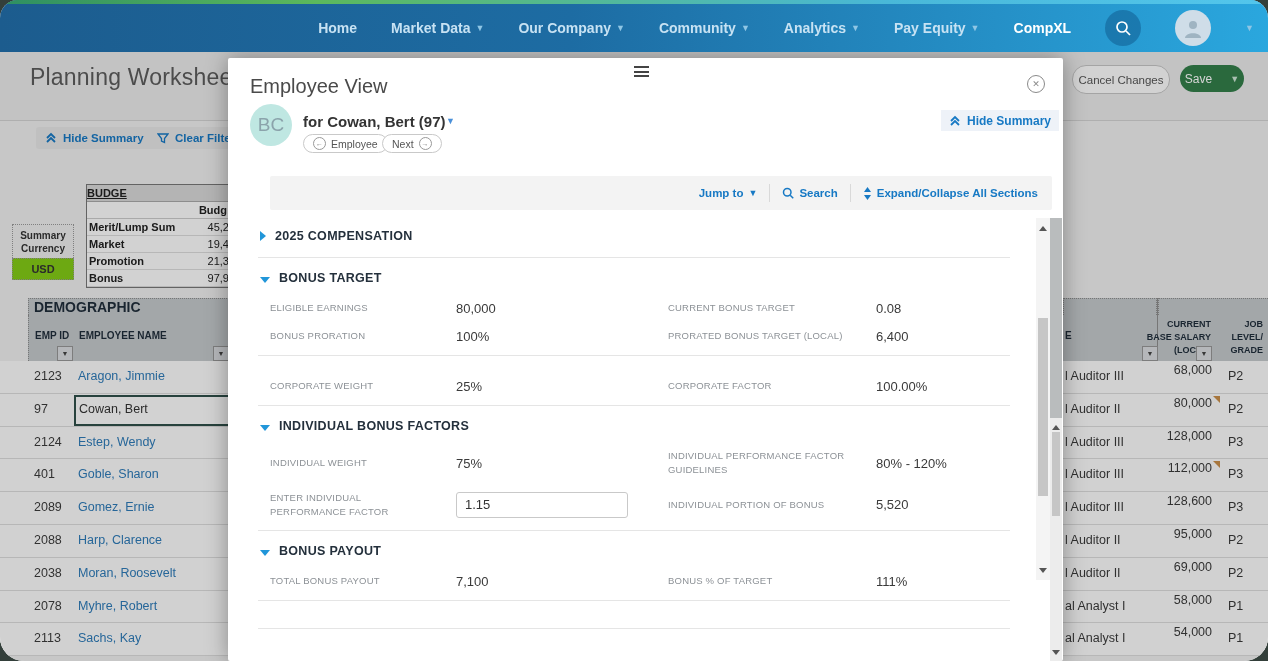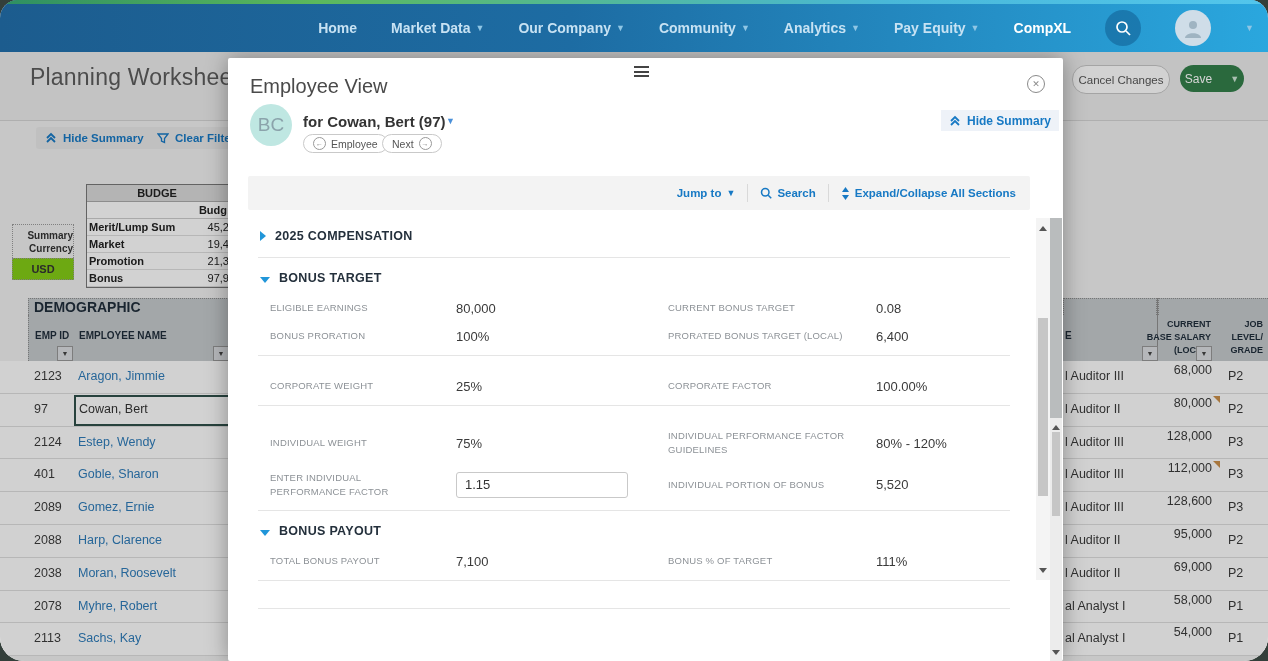--- a/index.html
+++ b/index.html
@@ -19,24 +19,24 @@
   .page{position:absolute;left:0;top:52px;width:1268px;height:609px;background:#f0f0f0;z-index:1;}
   .titleband{position:absolute;left:0;top:0;width:1268px;height:68px;background:#ebebeb;border-bottom:1px solid #d3d3d3;}
   .pagetitle{position:absolute;left:30px;top:12px;font-size:23px;color:#5c5c5c;letter-spacing:.2px;}
   .btn-cancel{position:absolute;left:1072px;top:13px;width:96px;height:27px;background:#fdfdfd;border:1px solid #c6c6c6;border-radius:14px;font-size:11.5px;color:#555;display:flex;align-items:center;justify-content:center;cursor:pointer;}
   .btn-save{position:absolute;left:1180px;top:13px;width:64px;height:27px;background:#337f4a;border-radius:14px;font-size:12px;color:#fff;display:flex;align-items:center;justify-content:center;gap:18px;cursor:pointer;}
   .btn-save .nav-caret{color:#cde7d6;}
   .toolbtn{position:absolute;top:75px;height:22px;background:#e7e7e7;border-radius:3px;display:flex;align-items:center;gap:6px;padding:0 9px;color:#1779c4;font-weight:bold;font-size:11.5px;cursor:pointer;}
   .tb-hide{left:36px;}
   .tb-clear{left:148px;}
   
-  .sumlbl{position:absolute;left:12px;top:172px;width:60px;height:34px;background:#efefef;border:1px dotted #9a9a9a;font-size:10px;font-weight:bold;color:#333;display:flex;align-items:center;justify-content:center;text-align:right;line-height:1.3;}
+  .sumlbl{position:absolute;left:12px;top:172px;width:60px;height:34px;background:#efefef;border:1px dotted #9a9a9a;font-size:10px;font-weight:bold;color:#333;display:flex;align-items:center;justify-content:center;text-align:center;line-height:1.3;}
   .usd{position:absolute;left:12px;top:206px;width:60px;height:20px;background:#84cc16;border:1px dotted #9a9a9a;font-size:11px;font-weight:bold;color:#333;display:flex;align-items:center;justify-content:center;cursor:pointer;}
   .budget{position:absolute;left:86px;top:132px;width:142px;background:#fdfdfd;border:1px solid #777;font-size:11px;color:#222;}
-  .budget .hrow{height:16px;background:#d9d9d9;font-weight:bold;text-align:center;padding-right:2px;line-height:16px;border-bottom:1px solid #aaa;}
+  .budget .hrow{height:16px;background:#d9d9d9;font-weight:bold;text-align:left;padding-right:2px;line-height:16px;border-bottom:1px solid #aaa;text-decoration:underline;}
   .budget .hrow2{height:16px;background:#fdfdfd;font-weight:bold;text-align:right;padding-right:2px;line-height:16px;border-bottom:1px solid #ccc;}
   .budget .brow{height:16px;display:flex;justify-content:space-between;line-height:16px;border-bottom:1px solid #ddd;}
   .budget .brow b{padding-left:2px;}
   
   .band{position:absolute;background:#c5c9cc;border:1px dotted #8e8e8e;font-size:14px;font-weight:bold;color:#1f2d3a;}
   .lband{left:28px;top:246px;width:200px;height:17px;line-height:17px;padding-left:5px;}
   .lhead{position:absolute;left:28px;top:263px;width:200px;height:46px;background:#c5c9cc;border-left:1px dotted #8e8e8e;}
   .lhead .h{position:absolute;bottom:20px;font-size:10px;font-weight:bold;color:#1f2d3a;}
   .filterbox{position:absolute;width:14px;height:13px;background:#dadde0;border:1px solid #979797;font-size:7px;color:#444;display:flex;align-items:center;justify-content:center;cursor:pointer;}
   .rows{position:absolute;left:0px;top:309px;width:1268px;}
@@ -65,21 +65,21 @@
   .mtitle{position:absolute;left:22px;top:17px;font-size:20px;color:#4a4a4a;}
   .mclose{position:absolute;left:799px;top:17px;width:16px;height:16px;border:1.2px solid #8a8a8a;border-radius:50%;color:#8a8a8a;font-size:9px;display:flex;align-items:center;justify-content:center;cursor:pointer;}
   .bc{position:absolute;left:22px;top:46px;width:42px;height:42px;border-radius:50%;background:#bfe7e2;color:#8ba3ab;font-weight:normal;font-size:19px;display:flex;align-items:center;justify-content:center;}
   .ename{position:absolute;left:75px;top:55px;font-size:15px;font-weight:bold;color:#333;}
   .ecaret{position:absolute;left:218px;top:58px;font-size:9px;color:#4a90d9;cursor:pointer;}
   .pill{position:absolute;top:76px;height:17px;border:1px solid #c9c9c9;border-radius:10px;background:#fff;font-size:10.5px;color:#555;display:flex;align-items:center;gap:5px;padding:0 9px;cursor:pointer;}
   .pill .circ{width:11px;height:11px;border:1px solid #999;border-radius:50%;font-size:7px;color:#777;display:flex;align-items:center;justify-content:center;}
   .p-prev{left:75px;}
   .p-next{left:154px;}
   .m-hide{position:absolute;left:713px;top:52px;height:21px;background:#eef2f8;display:flex;align-items:center;gap:6px;padding:0 8px;color:#1779c4;font-weight:bold;font-size:12px;cursor:pointer;}
-  .mtoolbar{position:absolute;left:20px;top:118px;width:782px;height:34px;background:#f3f3f3;border-radius:2px;display:flex;align-items:center;justify-content:flex-end;gap:12px;padding-right:14px;box-sizing:border-box;}
+  .mtoolbar{position:absolute;left:42px;top:118px;width:782px;height:34px;background:#f3f3f3;border-radius:2px;display:flex;align-items:center;justify-content:flex-end;gap:12px;padding-right:14px;box-sizing:border-box;}
   .tbi{display:flex;align-items:center;gap:5px;color:#1779c4;font-weight:bold;font-size:11.5px;cursor:pointer;}
   .tsep{width:1px;height:18px;background:#d9d9d9;}
   
   .secs{position:absolute;left:30px;top:158px;width:752px;}
   .sec{border-bottom:1px solid #e5e5e5;padding:10px 0 11px;}
   .shead{display:flex;align-items:center;gap:9px;cursor:pointer;padding:3px 0 3px 2px;}
   .shead .t{font-size:12.5px;font-weight:bold;color:#24303c;letter-spacing:.3px;}
   .tri-r{width:0;height:0;border:5px solid transparent;border-left:6px solid #2196d9;border-right:0;}
   .tri-d{width:0;height:0;border:5px solid transparent;border-top:6px solid #2196d9;border-bottom:0;margin-top:3px;}
   .frow{display:grid;grid-template-columns:186px 212px 208px 1fr;align-items:center;margin:13px 0 0 12px;}
@@ -378,20 +378,24 @@
       <div class="sec">
         <div class="frow">
           <span class="fl">CORPORATE WEIGHT</span>
           <span class="fv">25%</span>
           <span class="fl">CORPORATE FACTOR</span>
           <span class="fv">100.00%</span>
         </div>
       </div>
 
       <div class="sec">
+        <div class="shead">
+          <span class="tri-d"></span>
+          <span class="t">INDIVIDUAL BONUS FACTORS</span>
+        </div>
         <div class="frow">
           <span class="fl">INDIVIDUAL WEIGHT</span>
           <span class="fv">75%</span>
           <span class="fl">INDIVIDUAL PERFORMANCE FACTOR GUIDELINES</span>
           <span class="fv">80% - 120%</span>
         </div>
         <div class="frow">
           <span class="fl">ENTER INDIVIDUAL PERFORMANCE FACTOR</span>
           <span><input class="perf-input" type="text" value="1.15" style=""></span>
           <span class="fl">INDIVIDUAL PORTION OF BONUS</span>

